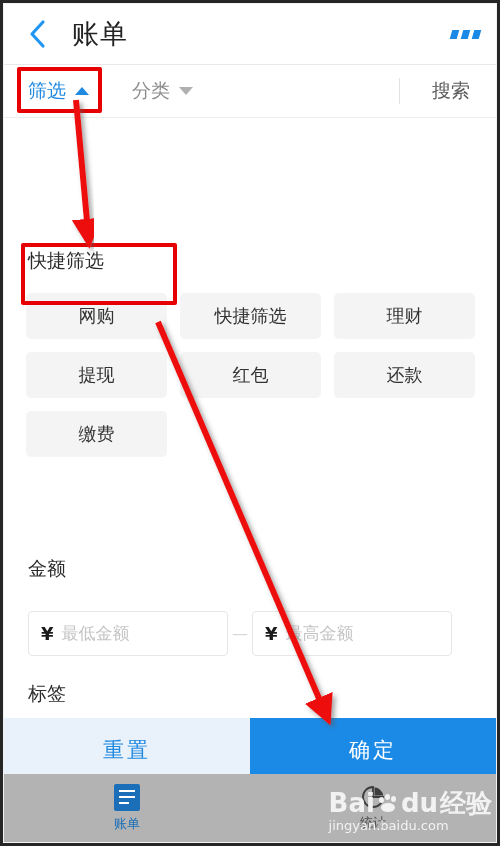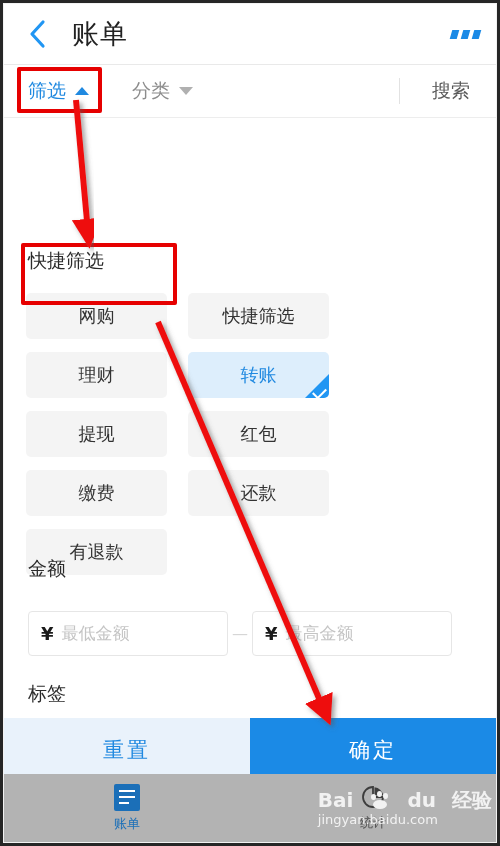--- a/index.html
+++ b/index.html
@@ -154,21 +154,21 @@
   #sec-labels { left: 24px; top: 563px; }
 
   
   .taggrid {
     position: absolute;
     left: 22px;
     top: 175px;
     width: 450px;
     display: flex;
     flex-wrap: wrap;
-    gap: 13px 21px;
+    gap: 13px 13px;
   }
   .tag {
     width: 141px;
     height: 46px;
     background: #f4f4f4;
     border-radius: 5px;
     display: flex;
     align-items: center;
     justify-content: center;
     font-size: 18px;
@@ -313,27 +313,27 @@
   .watermark {
     position: absolute;
     right: 8px;
     top: 790px;
     text-align: left;
     z-index: 40;
     pointer-events: none;
     line-height: 1;
   }
   .wm-top {
-    font-size: 20px;
+    font-size: 26px;
     font-weight: bold;
     color: #f2f2f2;
     letter-spacing: 0px;
     display: flex;
     align-items: center;
-    gap: 16px;
+    gap: 2px;
   }
   .wm-paw {
     display: inline-block;
     width: 22px; height: 18px;
     position: relative;
   }
   .wm-paw b {
     position: absolute;
     background: #f2f2f2;
     border-radius: 50%;
@@ -415,42 +415,34 @@
         <div class="tag">
           <span>网购</span>
         </div>
         <div class="tag">
           <span>快捷筛选</span>
         </div>
         <div class="tag">
           <span>理财</span>
         </div>
 
-        <div class="tag selected">
-          <span>转账</span>
-          <span class="tick"></span>
-          <span class="tick-mark"></span>
-        </div>
         <div class="tag">
           <span>提现</span>
         </div>
         <div class="tag">
           <span>红包</span>
         </div>
 
         <div class="tag">
+          <span>还款</span>
+        </div>
+        <div class="tag">
           <span>缴费</span>
         </div>
-        <div class="tag">
-          <span>还款</span>
-        </div>
-
-        <div class="tag">
-          <span>有退款</span>
-        </div>
+
       </div>
 
       <div class="section-title" id="sec-amount">金额</div>
 
       <div class="amount-row">
         <div class="amt-input">
           <span class="yen">¥</span>
           <span class="amt-ph">最低金额</span>
         </div>
         <div class="amt-dash">—</div>

